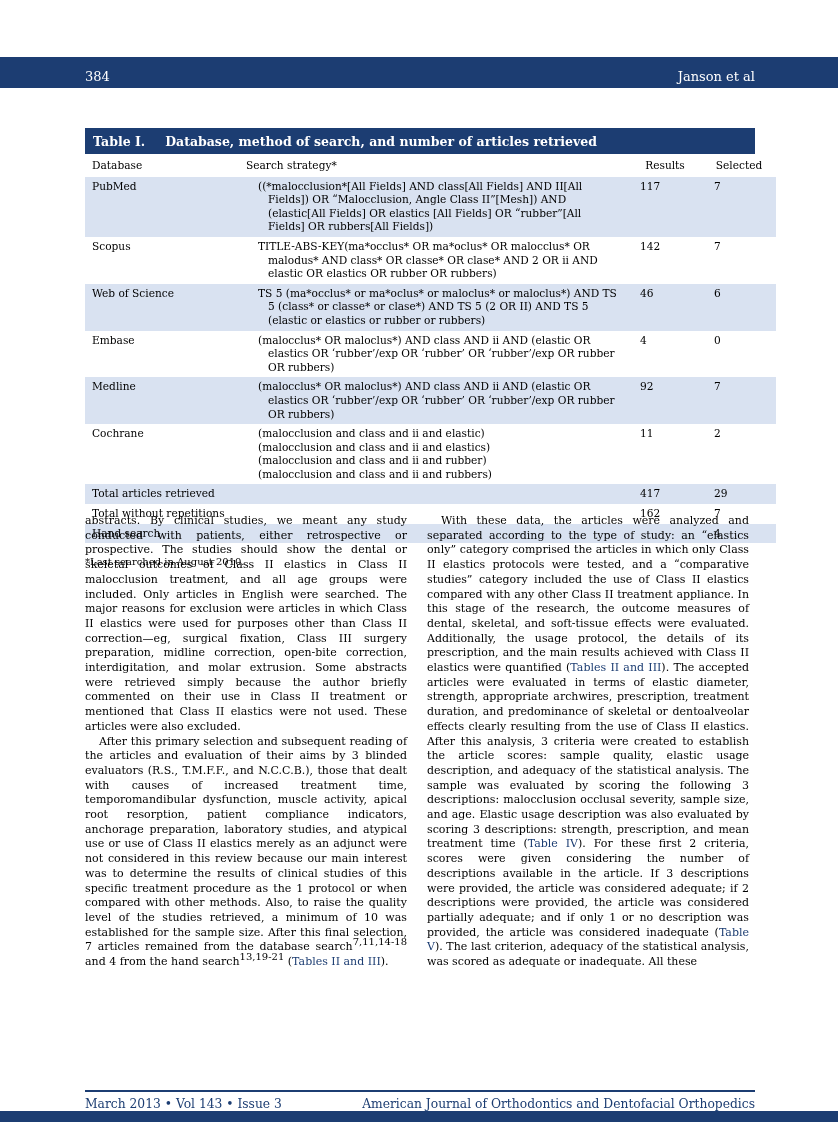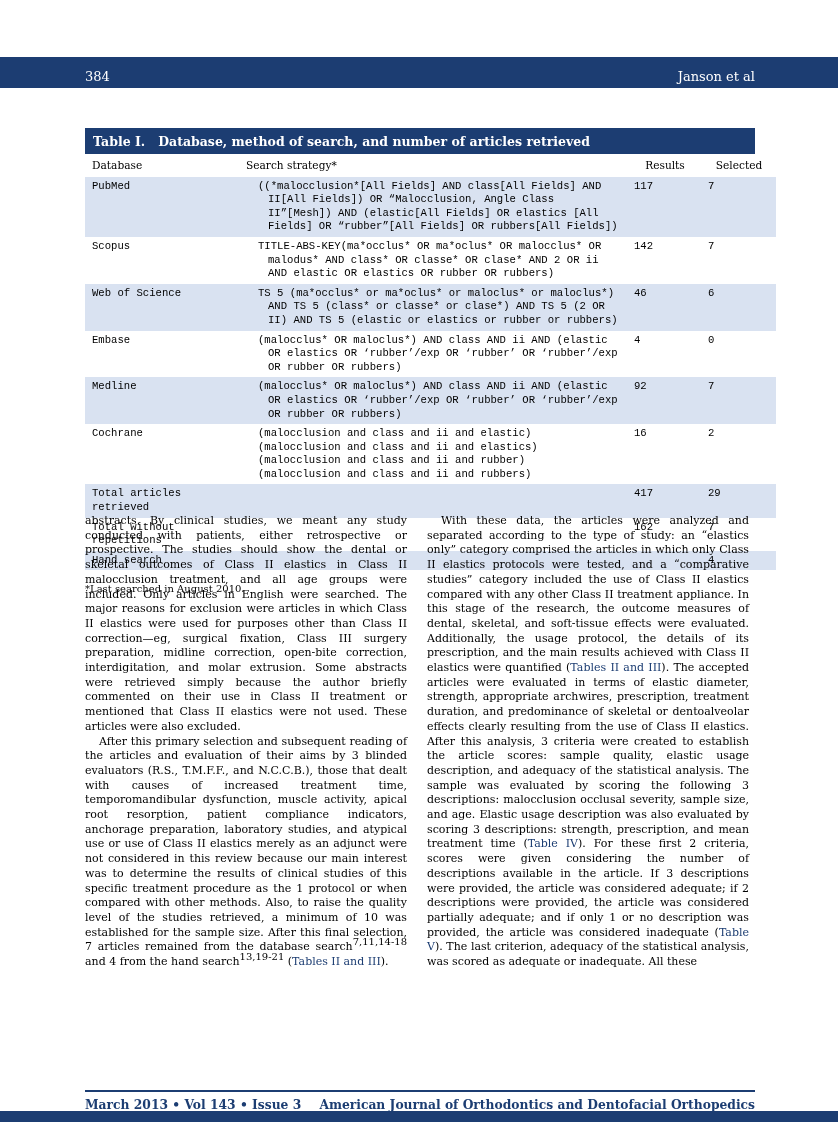--- a/index.html
+++ b/index.html
@@ -16,27 +16,27 @@
     display: flex; align-items: center; justify-content: space-between;
     padding: 8px 83px 0 85px; box-sizing: border-box; font-size: 13px;
   }
 
   
   .table-sec { position: absolute; top: 128px; left: 85px; width: 670px; }
   .t-title {
     background: #1c3d72; color: #fff; font-weight: bold;
     font-size: 12.5px; padding: 6px 8px 5px 8px;
   }
-  .t-title-label { margin-right: 13px; }
+  .t-title-label { margin-right: 20px; }
   table.t1 { width: 100%; border-collapse: collapse; font-size: 10.6px; line-height: 13.6px; table-layout: fixed; }
   .t1 th { font-weight: normal; padding: 5px 2px 4px 2px; vertical-align: bottom; }
   .t1 th.c-db { width: 150px; text-align: left; padding-left: 7px; }
   .t1 th.c-strat-h { width: 380px; text-align: left; }
   .t1 th.c-num { width: 70px; text-align: center; }
-  .t1 td { vertical-align: top; padding: 3px 6px; font-family: Liberation Mono, monospace; }
+  .t1 td { vertical-align: top; padding: 3px 12px; }
   .t1 td.c-db { text-align: left; padding-left: 7px; }
   .t1 td.c-strat { padding-left: 14px; padding-right: 10px; }
   .strat-line { padding-left: 10px; text-indent: -10px; }
   .t1 td.c-num { }
   .t1 tr.shade { background: #d9e2f1; }
   .t-foot { margin-top: 13px; font-size: 10px; }
 
   
   .cols {
     position: absolute; top: 514px; left: 85px; width: 670px; height: 574px;
@@ -46,21 +46,21 @@
   .para { margin: 0; }
   .para.indent { text-indent: 14px; }
   .sup { font-size: 10px; vertical-align: super; line-height: 0; }
   .xref { color: #1c3d72; }
 
   
   .f-rule { position: absolute; top: 1090px; left: 85px; width: 670px; height: 2px; background: #1c3d72; }
   .f-text {
     position: absolute; top: 1097px; left: 85px; width: 670px;
     display: flex; justify-content: space-between;
-    color: #1c3d72; font-weight: bold; font-size: 12.3px;
+    color: #1c3d72; font-weight: normal; font-size: 12.3px;
   }
   .bottombar { position: absolute; top: 1111px; left: 0; width: 838px; height: 11px; background: #1c3d72; }
 </style>
 </head>
 <body>
 
 <div class="page">
 
   <div class="topbar">
     <span>384</span>
@@ -122,21 +122,21 @@
             <td class="c-num">7</td>
           </tr>
           <tr>
             <td class="c-db">Cochrane</td>
             <td class="c-strat">
               <div class="strat-line">(malocclusion and class and ii and elastic)</div>
               <div class="strat-line">(malocclusion and class and ii and elastics)</div>
               <div class="strat-line">(malocclusion and class and ii and rubber)</div>
               <div class="strat-line">(malocclusion and class and ii and rubbers)</div>
             </td>
-            <td class="c-num">16</td>
+            <td class="c-num">11</td>
             <td class="c-num">2</td>
           </tr>
           <tr class="shade">
             <td class="c-db">Total articles retrieved</td>
             <td class="c-strat"></td>
             <td class="c-num">417</td>
             <td class="c-num">29</td>
           </tr>
           <tr>
             <td class="c-db">Total without repetitions</td>

